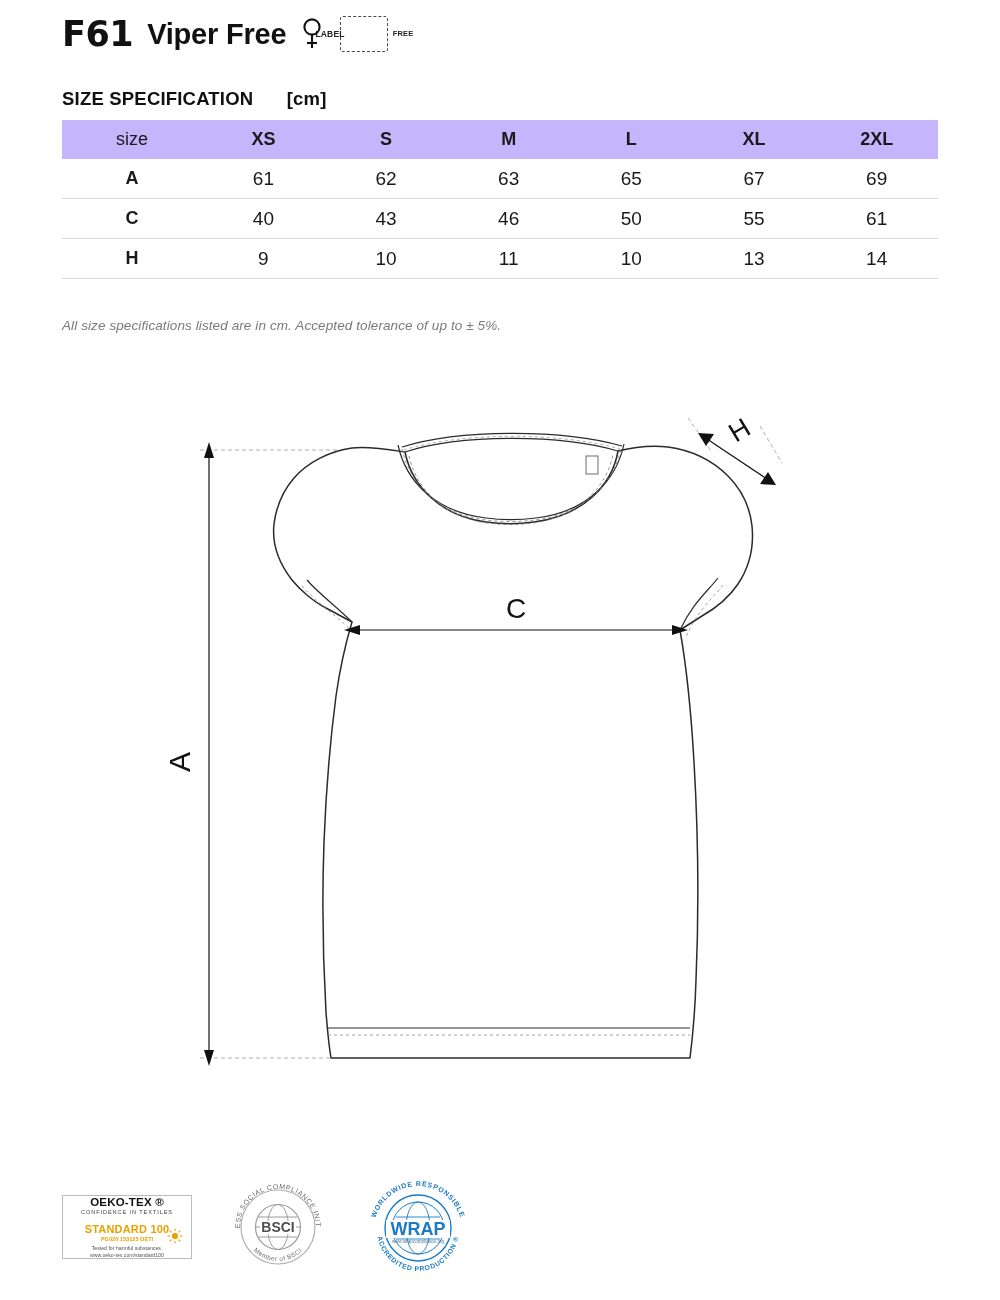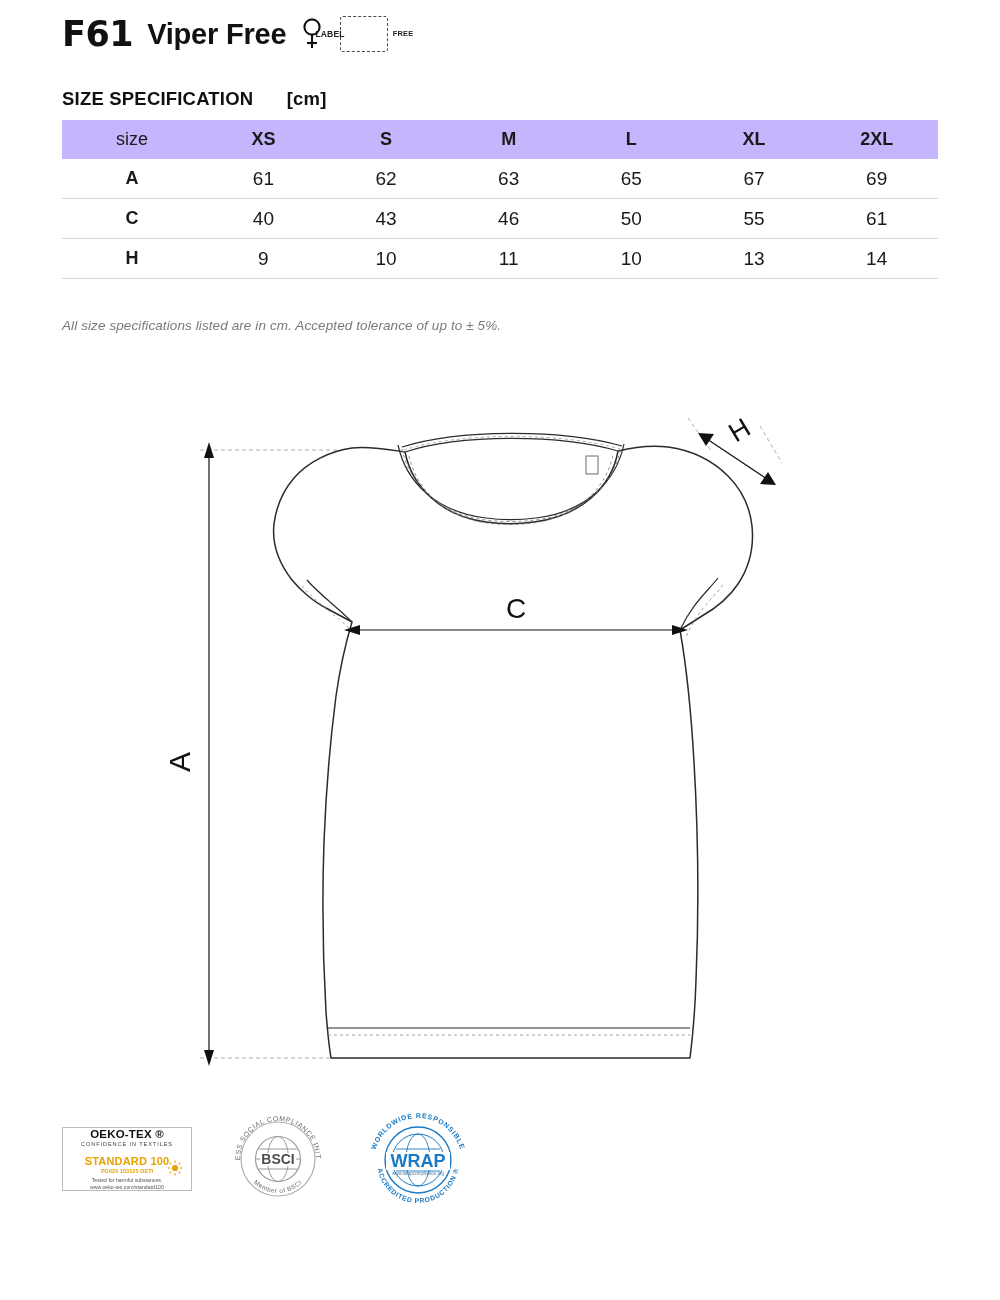--- a/index.html
+++ b/index.html
@@ -154,21 +154,21 @@
     left: 0;
     top: 390px;
     width: 1000px;
     height: 720px;
   }
 
   
   .certs {
     position: absolute;
     left: 62px;
-    top: 1110px;
+    top: 1178px;
     display: flex;
     align-items: center;
     gap: 38px;
   }
   .oeko {
     width: 128px;
     height: 62px;
     border: 1px solid #bcbcbe;
     display: flex;
     flex-direction: column;

